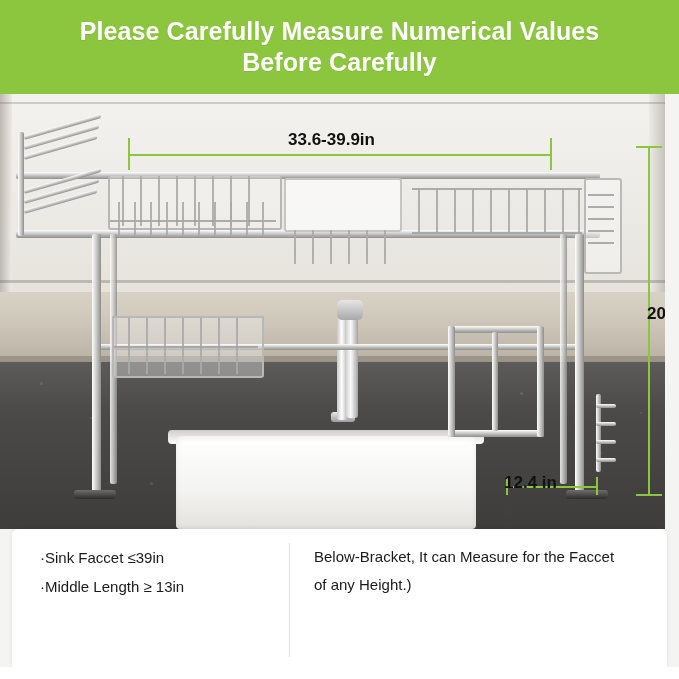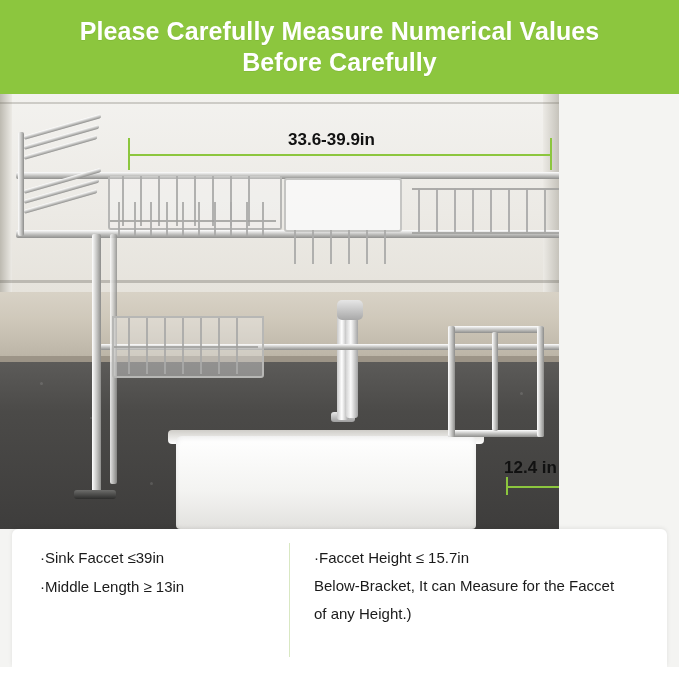--- a/index.html
+++ b/index.html
@@ -40,21 +40,21 @@
     text-align: center;
     letter-spacing: 0.1px;
     padding: 0 14px;
     text-shadow: 0 1px 0 rgba(0,0,0,0.06);
   }
 
   
   .photo {
     position: absolute;
     left: 0; top: 94px;
-    width: 559px;
+    width: 665px;
     height: 435px;
     overflow: hidden;
     background: #bef264;
   }
   
   .wall {
     position: absolute;
     left: 0; top: 0; width: 679px; height: 198px;
     background: linear-gradient(180deg, #f3f2ef 0%, #eceae5 60%, #e6e3dc 100%);
   }
@@ -378,29 +378,28 @@
     <div class="dim-label" style="left:288px;top:36px;">33.6-39.9in</div>
 
     <div class="dim-line" style="left:648px;top:52px;width:2px;height:350px;"></div>
     <div class="dim-line" style="left:636px;top:52px;width:26px;height:2px;"></div>
     <div class="dim-line" style="left:636px;top:400px;width:26px;height:2px;"></div>
     <div class="dim-label" style="left:611px;top:210px;margin-left:36px;">20.8in</div>
 
     <div class="dim-line" style="left:506px;top:383px;width:2px;height:18px;"></div>
     <div class="dim-line" style="left:596px;top:383px;width:2px;height:18px;"></div>
     <div class="dim-line" style="left:506px;top:392px;width:92px;height:2px;"></div>
-    <div class="dim-label" style="left:504px;top:364px;">12.4 in</div>
+    <div class="dim-label" style="left:504px;top:379px;">12.4 in</div>
   </div>
 
   <div class="spec-panel">
     <div class="spec-col left">
       <div class="spec-line">·Sink Faccet ≤39in</div>
       <div class="spec-line">·Middle Length ≥ 13in</div>
     </div>
     <div class="spec-col right">
-      <div class="spec-line">·Faccet Height ≤ 15.7in</div>
       <div class="spec-line wrap">Below-Bracket, It can Measure for the Faccet</div>
       <div class="spec-line wrap">of any Height.)</div>
     </div>
   </div>
   <div class="strip-bottom"></div>
 
 </div>
 
 </body></html>

